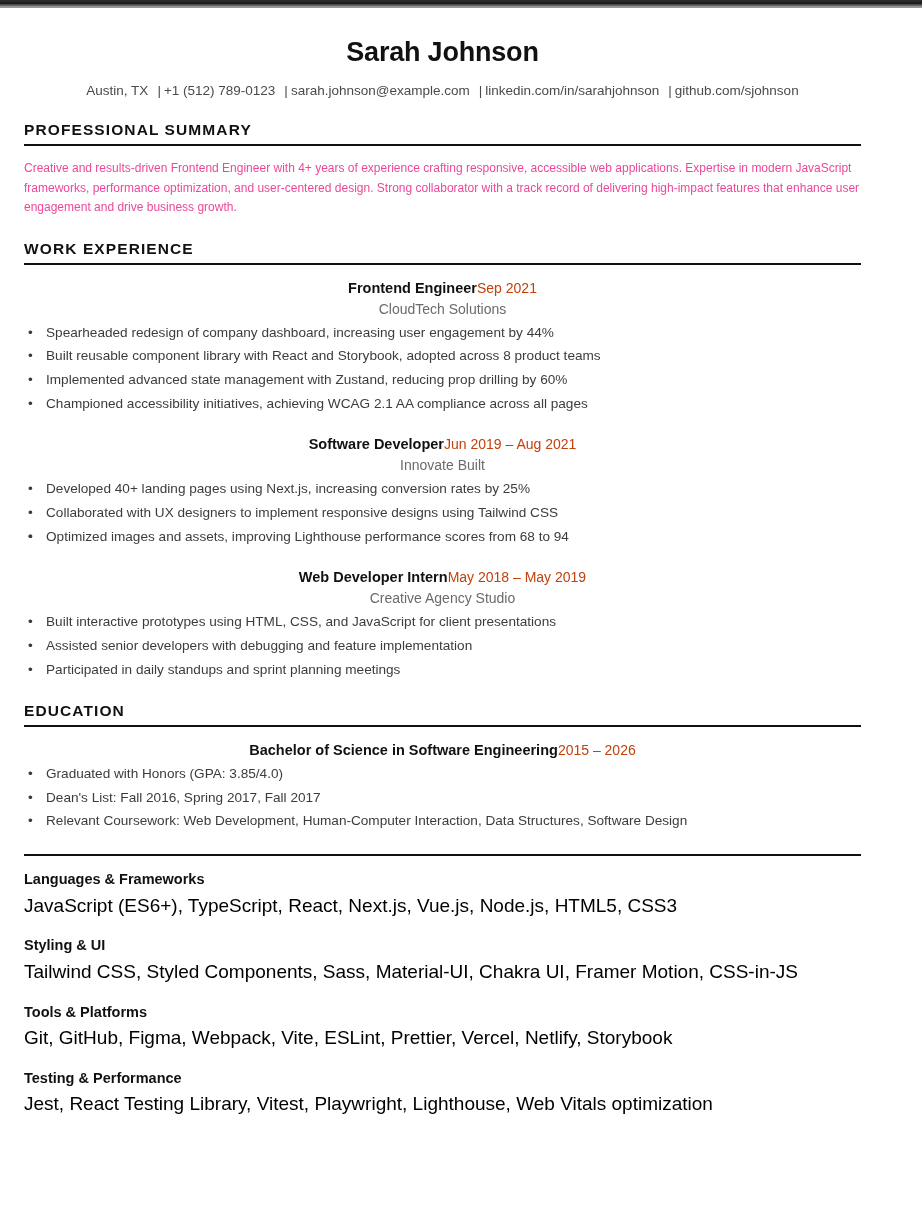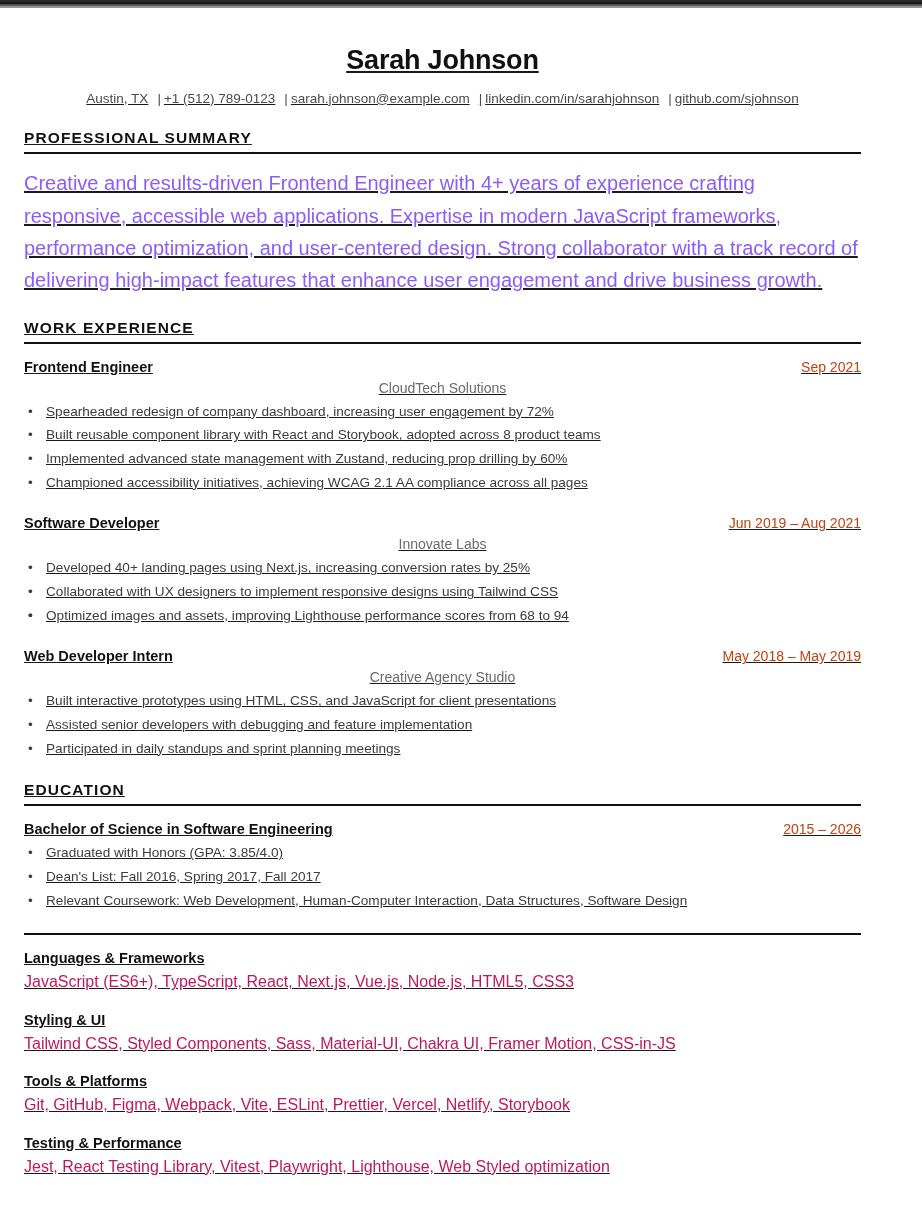--- a/index.html
+++ b/index.html
@@ -20,24 +20,23 @@
     width: 922px;
     height: 8px;
     background: linear-gradient(to bottom,
         #2b2b2b 0px, #2b2b2b 2px,
         #1c1c1c 2px, #1c1c1c 4px,
         #3f3f3f 4px, #6d6d6d 6px,
         #8e8e8e 6px, #9b9b9b 8px);
   }
 
   .page {
-    padding: 16px 24px;
+    padding: 8px 24px;
     box-sizing: border-box;
     width: 885px;
-    text-decoration: underline;
   }
 
   
   .resume-header {
     text-align: center;
     padding-top: 22px;
   }
   .full-name {
     font-size: 27px;
     font-weight: bold;
@@ -69,32 +68,32 @@
     text-transform: uppercase;
     margin: 0 0 5px 0;
   }
   .section-rule {
     border: 0;
     border-top: 2px solid #111111;
     margin: 0 0 13px 0;
   }
 
   .section-body {
-    font-size: 20px;
-    color: #8b5cf6;
+    font-size: 12px;
+    color: #ec4899;
     line-height: 1.62;
   }
   .summary-text { margin: 0; }
 
   
   .entry { margin-bottom: 20px; }
   .entry:last-child { margin-bottom: 0; }
   .entry-head {
     display: flex;
-    justify-content: space-between;
+    justify-content: center;
     align-items: baseline;
   }
   .entry-title {
     font-size: 14.5px;
     font-weight: bold;
     color: #111111;
     line-height: 1.45;
   }
   .entry-date {
     font-size: 14px;
@@ -134,22 +133,22 @@
   
   .skill-group { margin-bottom: 15px; }
   .skill-group:last-child { margin-bottom: 0; }
   .skill-label {
     font-size: 14.5px;
     font-weight: bold;
     color: #111111;
     line-height: 1.5;
   }
   .skill-values {
-    font-size: 16px;
-    color: #be185d;
+    font-size: 19px;
+    color: #000000;
     line-height: 1.55;
   }
 </style>
 </head>
 <body>
 
 <div class="chrome-bar"></div>
 
 <div class="page">
 
@@ -172,33 +171,33 @@
     <h2 class="section-title">WORK EXPERIENCE</h2>
     <hr class="section-rule">
 
     <div class="entry">
       <div class="entry-head">
         <span class="entry-title">Frontend Engineer</span>
         <span class="entry-date">Sep 2021</span>
       </div>
       <div class="entry-org">CloudTech Solutions</div>
       <ul class="bullets">
-        <li><span class="bullet-dot">•</span><span>Spearheaded redesign of company dashboard, increasing user engagement by 72%</span></li>
+        <li><span class="bullet-dot">•</span><span>Spearheaded redesign of company dashboard, increasing user engagement by 44%</span></li>
         <li><span class="bullet-dot">•</span><span>Built reusable component library with React and Storybook, adopted across 8 product teams</span></li>
         <li><span class="bullet-dot">•</span><span>Implemented advanced state management with Zustand, reducing prop drilling by 60%</span></li>
         <li><span class="bullet-dot">•</span><span>Championed accessibility initiatives, achieving WCAG 2.1 AA compliance across all pages</span></li>
       </ul>
     </div>
 
     <div class="entry">
       <div class="entry-head">
         <span class="entry-title">Software Developer</span>
         <span class="entry-date">Jun 2019 – Aug 2021</span>
       </div>
-      <div class="entry-org">Innovate Labs</div>
+      <div class="entry-org">Innovate Built</div>
       <ul class="bullets">
         <li><span class="bullet-dot">•</span><span>Developed 40+ landing pages using Next.js, increasing conversion rates by 25%</span></li>
         <li><span class="bullet-dot">•</span><span>Collaborated with UX designers to implement responsive designs using Tailwind CSS</span></li>
         <li><span class="bullet-dot">•</span></li>
         <li><span class="bullet-dot">•</span><span>Optimized images and assets, improving Lighthouse performance scores from 68 to 94</span></li>
       </ul>
     </div>
 
     <div class="entry">
       <div class="entry-head">
@@ -241,17 +240,17 @@
     <div class="skill-group">
       <div class="skill-label">Styling &amp; UI</div>
       <div class="skill-values">Tailwind CSS, Styled Components, Sass, Material-UI, Chakra UI, Framer Motion, CSS-in-JS</div>
     </div>
     <div class="skill-group">
       <div class="skill-label">Tools &amp; Platforms</div>
       <div class="skill-values">Git, GitHub, Figma, Webpack, Vite, ESLint, Prettier, Vercel, Netlify, Storybook</div>
     </div>
     <div class="skill-group">
       <div class="skill-label">Testing &amp; Performance</div>
-      <div class="skill-values">Jest, React Testing Library, Vitest, Playwright, Lighthouse, Web Styled optimization</div>
+      <div class="skill-values">Jest, React Testing Library, Vitest, Playwright, Lighthouse, Web Vitals optimization</div>
     </div>
   </section>
 
 </div>
 
 </body></html>

